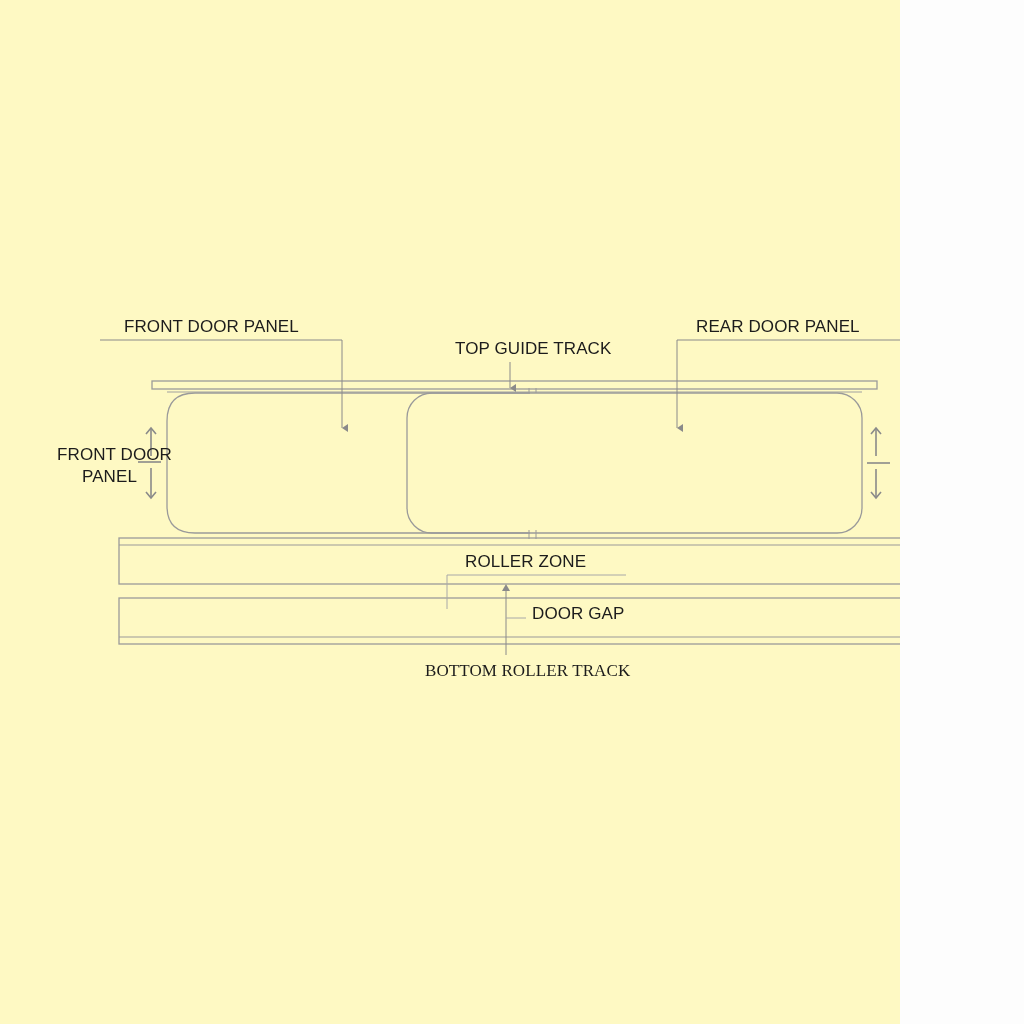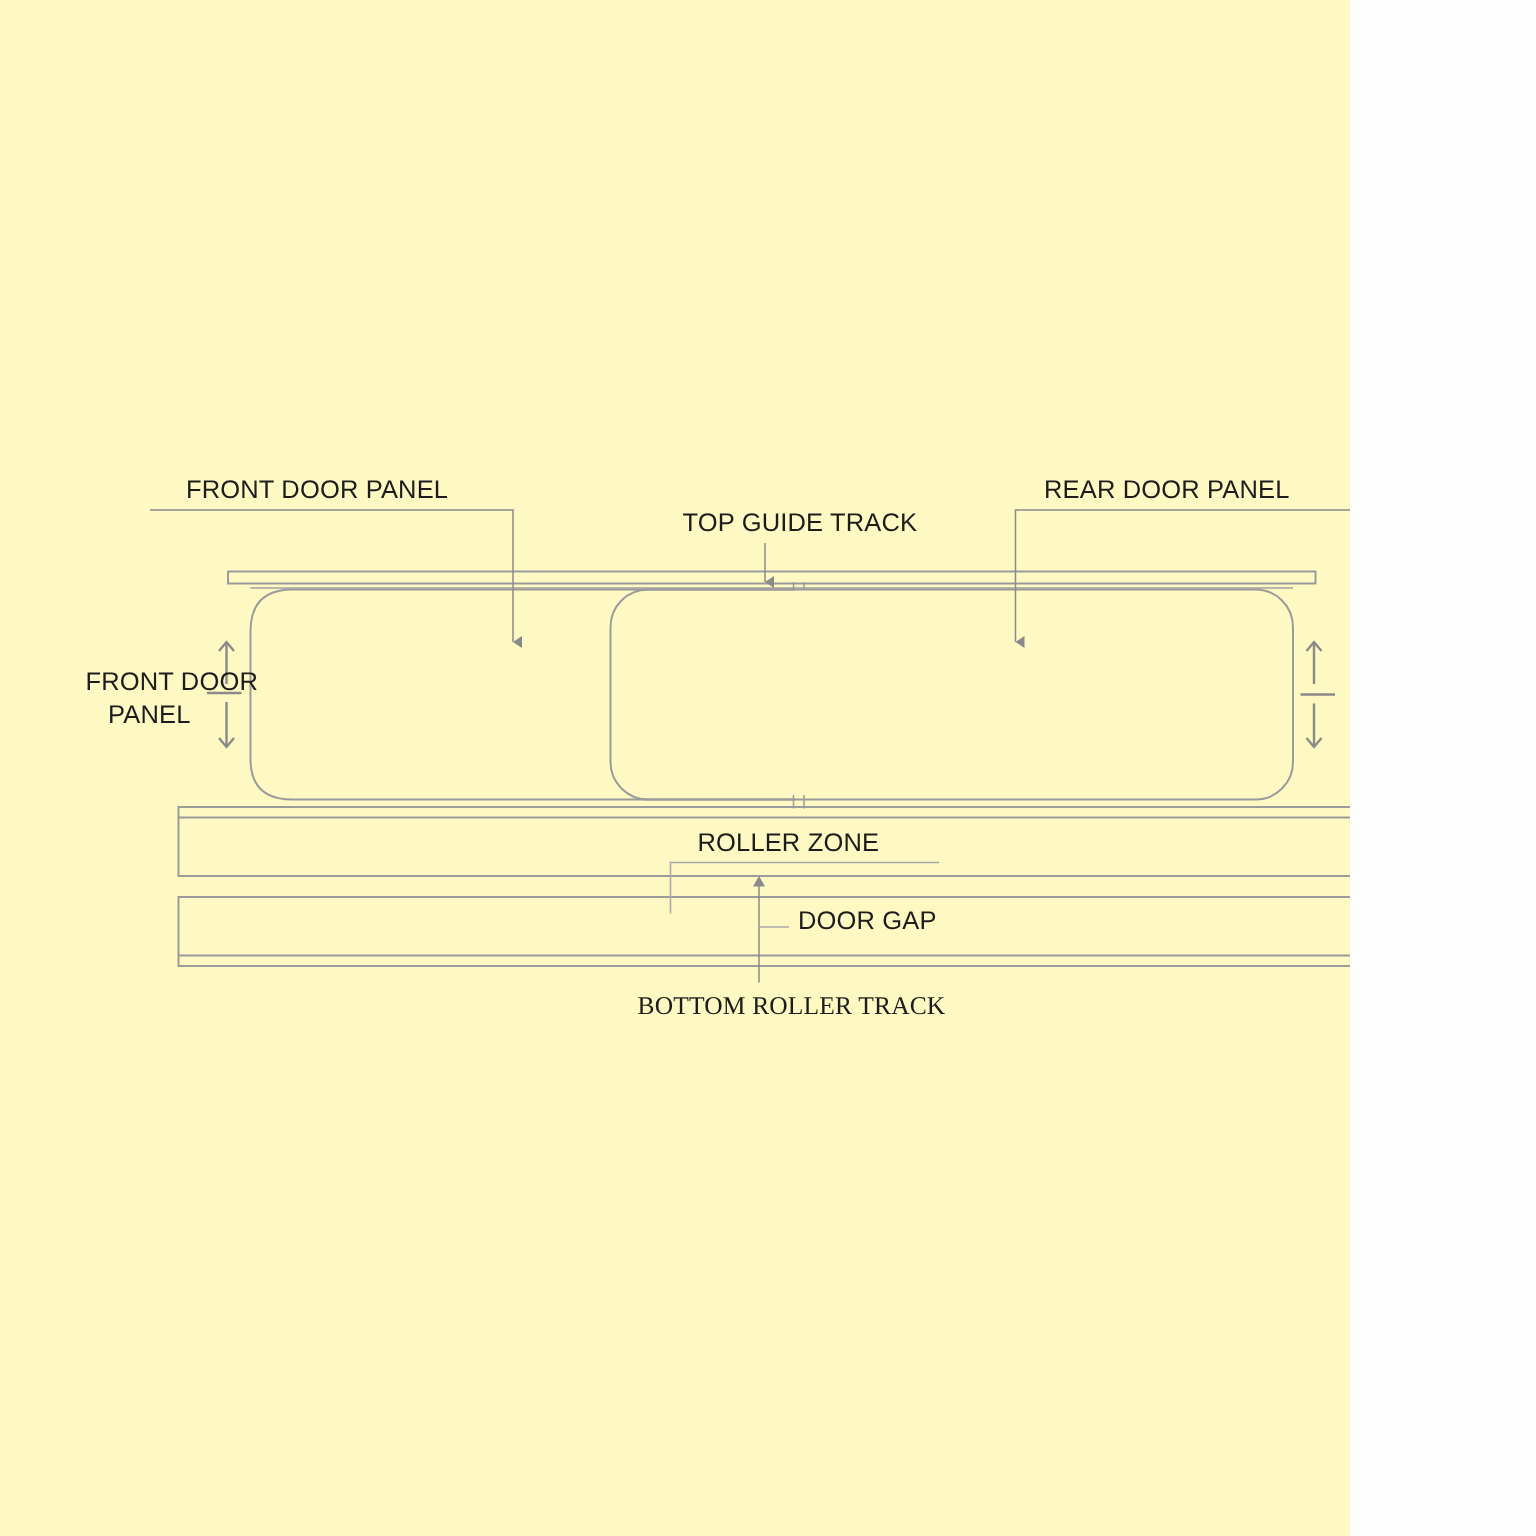--- a/index.html
+++ b/index.html
@@ -89,18 +89,18 @@
       <path d="M502,591 L506,584 L510,591 Z" fill="#8a8a8a"></path>
       <line x1="506" y1="618" x2="526" y2="618" stroke="#a8a8a8" stroke-width="1"></line>
     </g>
   </svg>
 
   <div class="lbl" style="left:124px; top:317px;">FRONT DOOR PANEL</div>
   <div class="lbl" style="left:696px; top:317px;">REAR DOOR PANEL</div>
   <div class="lbl" style="left:455px; top:339px;">TOP GUIDE TRACK</div>
 
   <div class="lbl lbl-right" style="left:10px; top:445px; width:121px;">FRONT DOOR</div>
-  <div class="lbl lbl-right" style="left:0; top:467px; width:111px;">PANEL</div>
+  <div class="lbl lbl-right" style="left:10px; top:467px; width:111px;">PANEL</div>
 
   <div class="lbl" style="left:465px; top:552px;">ROLLER ZONE</div>
   <div class="lbl" style="left:532px; top:604px;">DOOR GAP</div>
   <div class="lbl" style="left:425px; top:661px;font-family:Liberation Serif, serif;">BOTTOM ROLLER TRACK</div>
 </div>
 
 </body></html>

